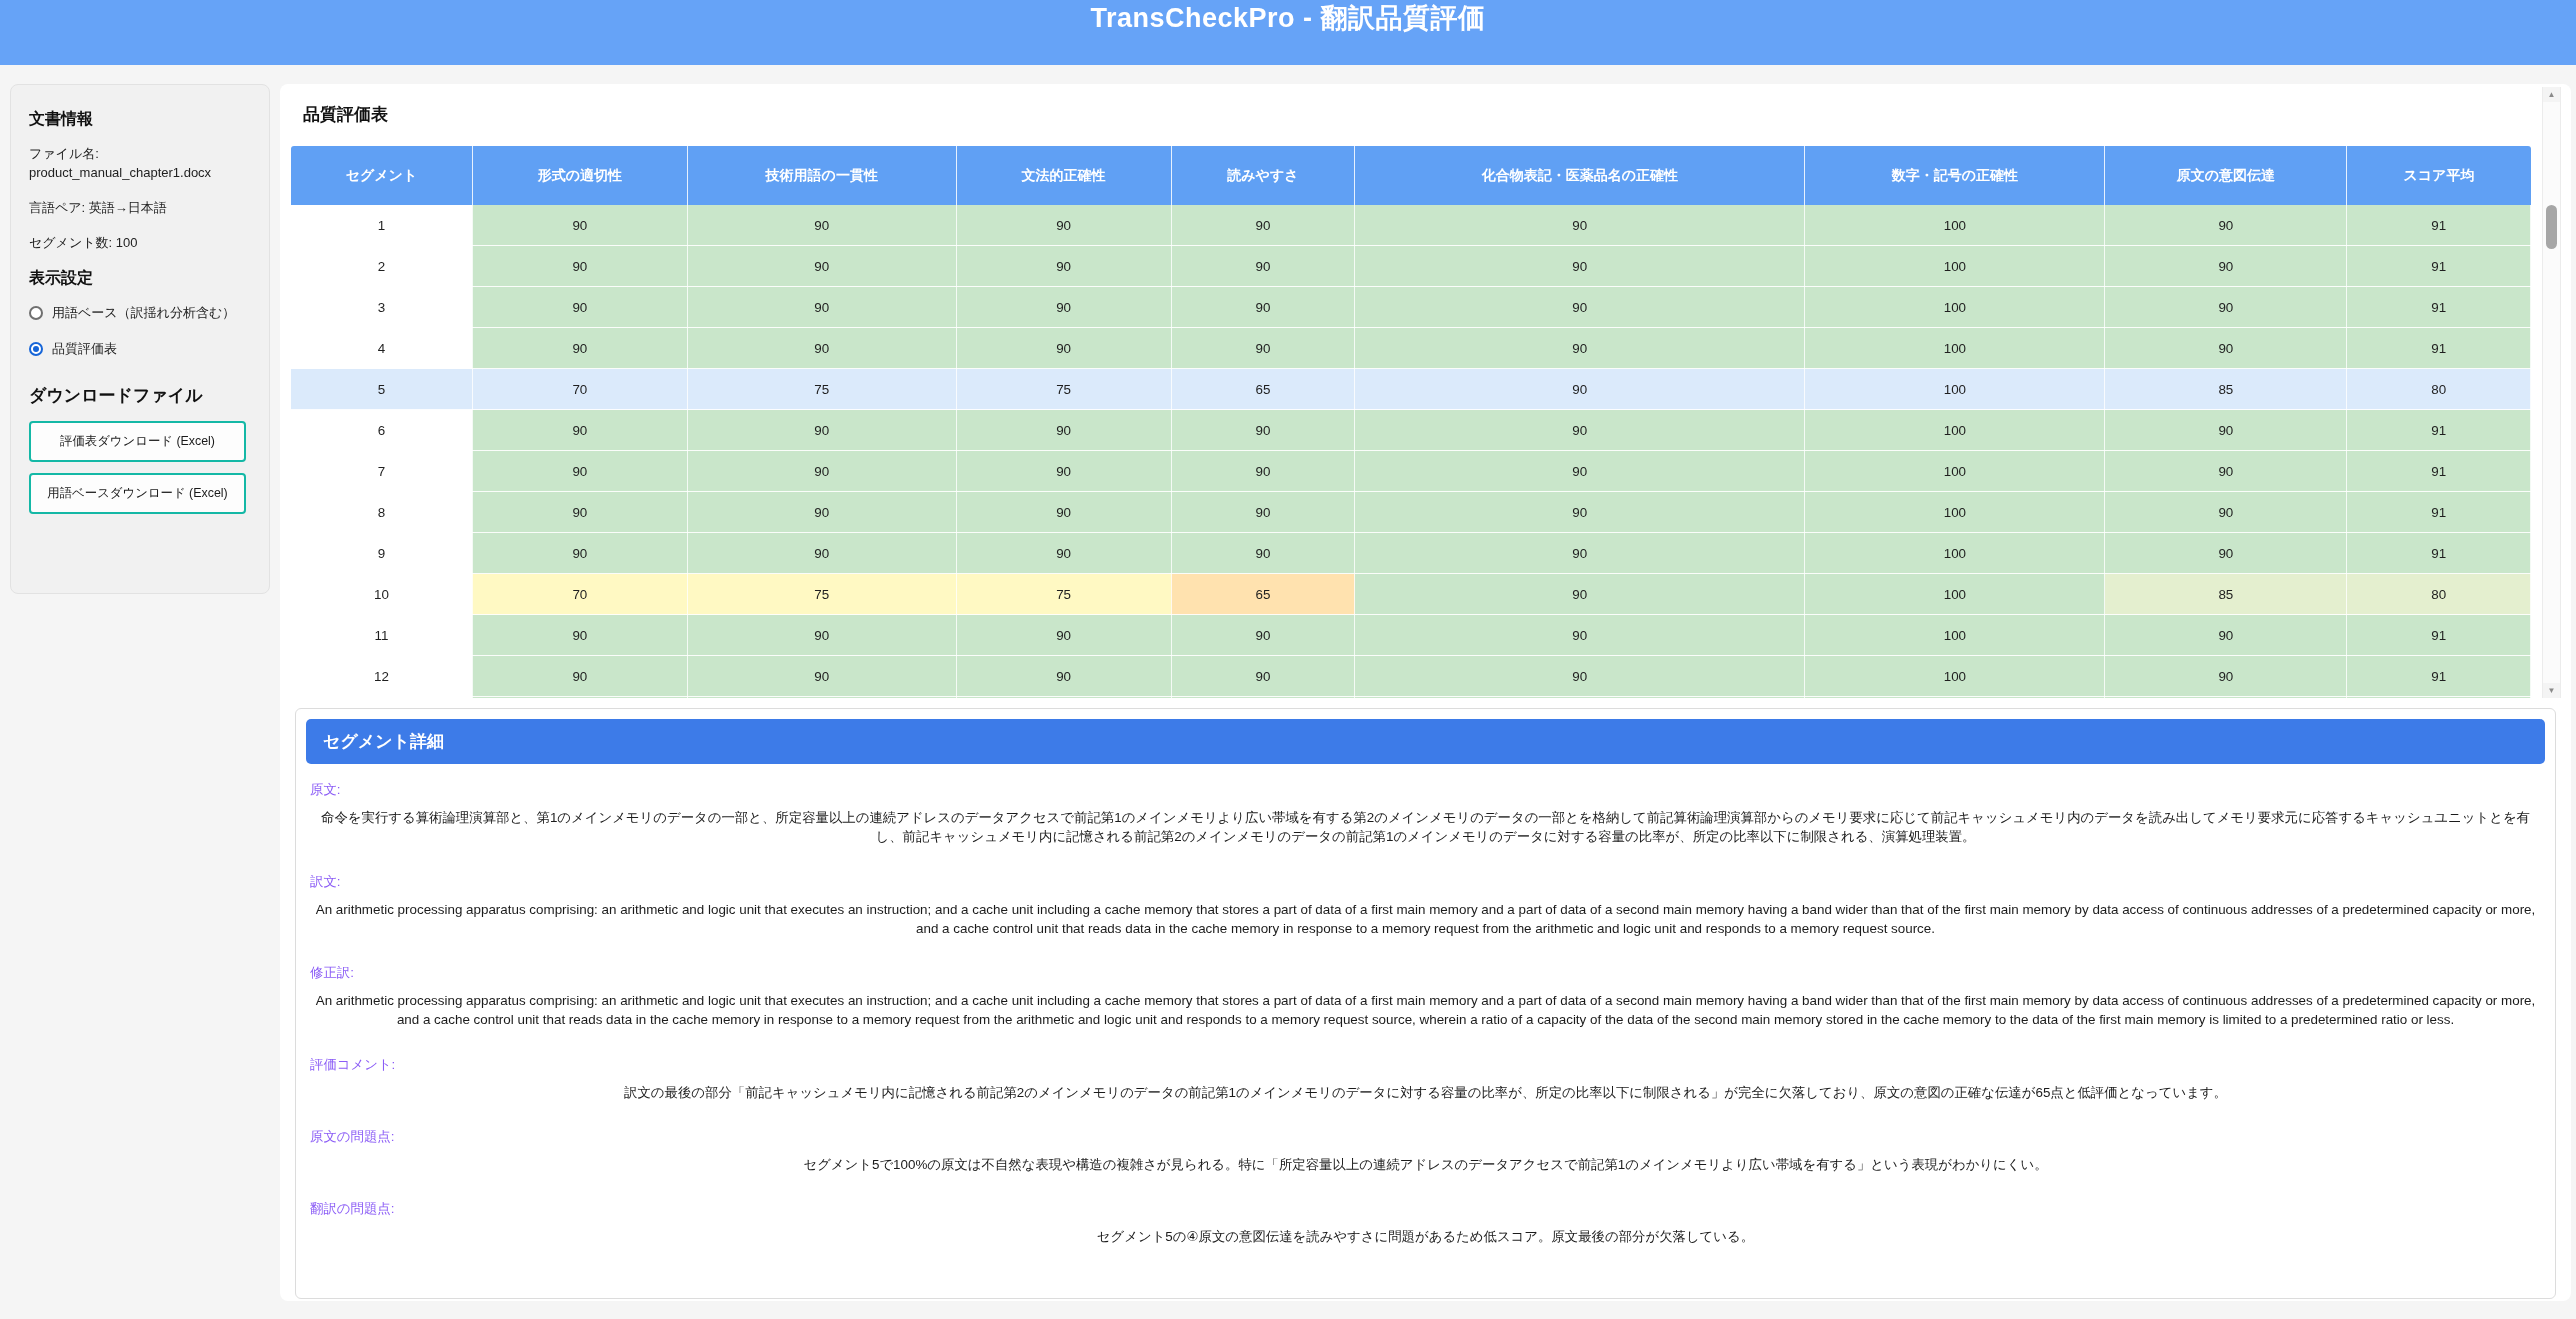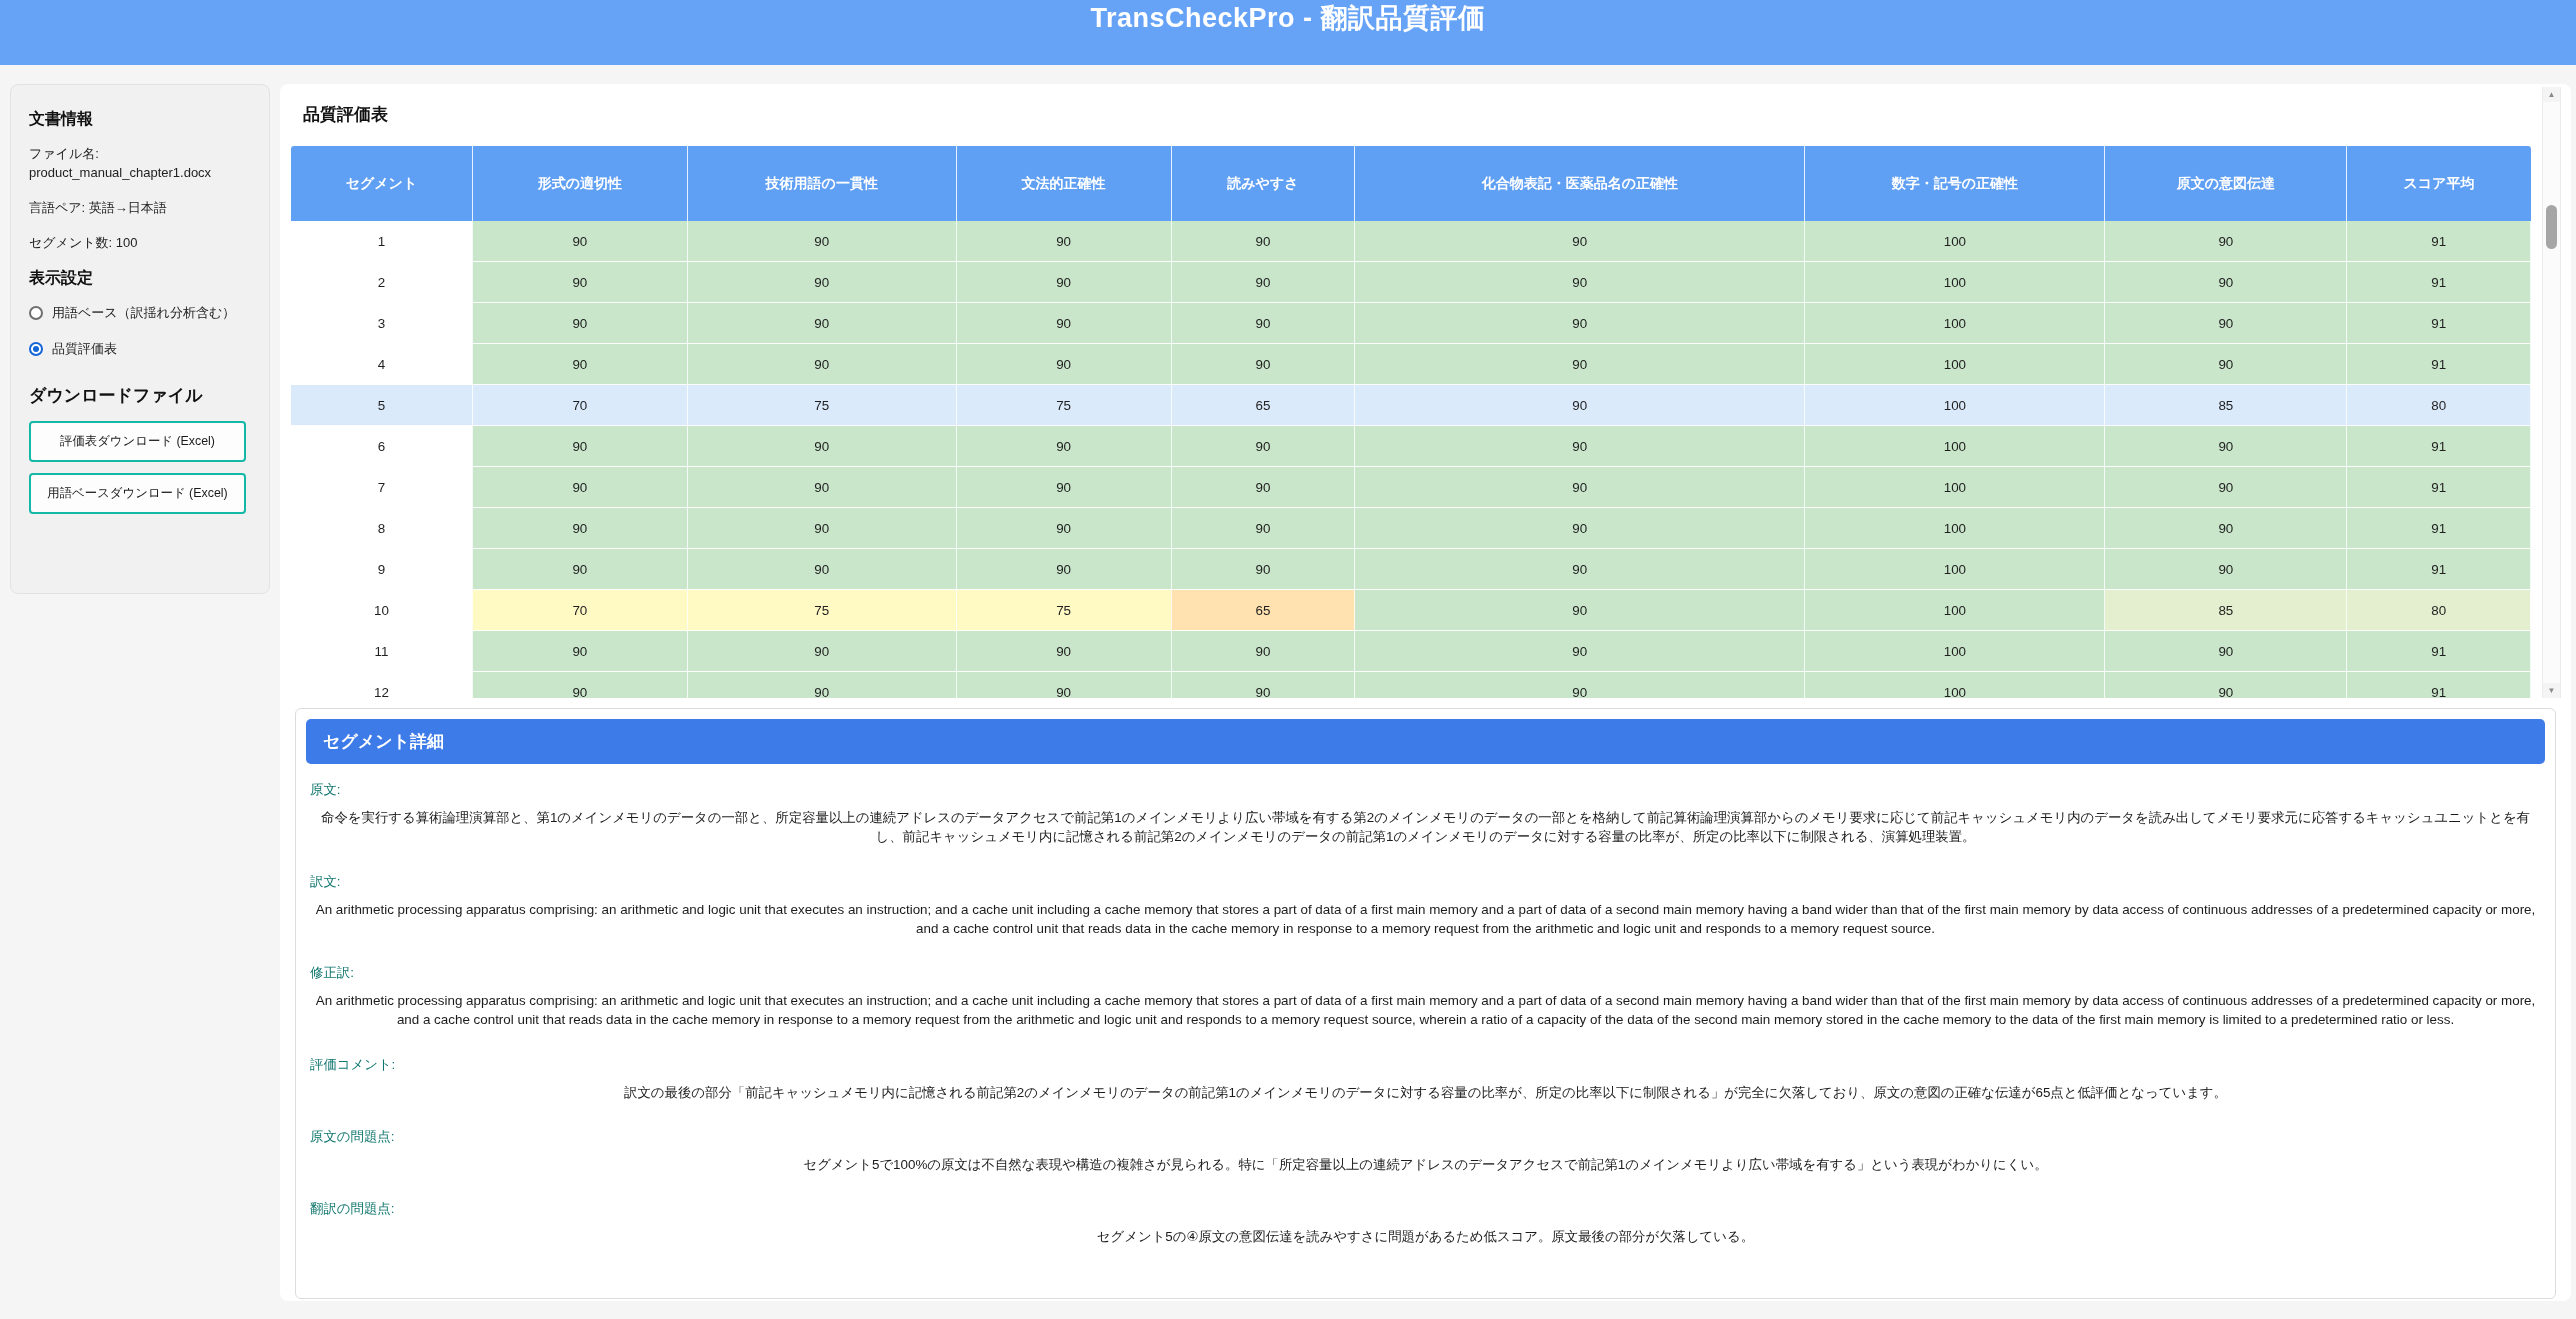--- a/index.html
+++ b/index.html
@@ -46,21 +46,21 @@
   .main-panel{
     flex:1;box-sizing:border-box;height:1217px;background:#fff;border-radius:8px;
     position:relative;
   }
   .table-region{position:relative;height:614px;box-sizing:border-box;padding:18px 40px 0 11px;}
   .table-title{font-size:17px;font-weight:bold;margin:0 0 18px 12px;line-height:26px;color:#111;}
   .table-clip{height:552px;overflow:hidden;width:2240px;}
   table.scores{border-collapse:collapse;table-layout:fixed;width:2240px;}
   table.scores th{
     background:var(--table-header-blue,#60a0f4);color:#fff;font-size:14px;font-weight:bold;
-    height:43px;border-right:1px solid rgba(255,255,255,.85);padding:16px 4px;
+    height:43px;border-right:1px solid rgba(255,255,255,.85);padding:8px 4px;
   }
   table.scores th:first-child{border-radius:3px 0 0 0;}
   table.scores th:last-child{border-right:none;border-radius:0 3px 0 0;}
   table.scores td{
     height:38px;text-align:center;font-size:13.4px;color:#1f1f1f;
     border-right:1px solid rgba(255,255,255,.8);border-bottom:1px solid rgba(255,255,255,.9);
   }
   td.c-seg{background:#fff;border-bottom:1px solid #e9e9e9;border-right:1px solid #e9e9e9;}
   td.c-green{background:var(--cell-green,#c9e6ca);}
   td.c-sel{background:var(--cell-selected-blue,#dbeafb);border-bottom:1px solid #eef5fd;}
@@ -83,21 +83,21 @@
   
   .detail-box{
     margin:10px 15px 0 15px;height:591px;box-sizing:border-box;
     border:1px solid #dcdcdc;border-radius:6px;background:#fff;overflow:hidden;
   }
   .detail-header{
     margin:10px;height:45px;border-radius:5px;background:var(--detail-header-blue,#3d7be8);
     color:#fff;font-size:17px;font-weight:bold;line-height:45px;padding-left:17px;
   }
   .fields{padding:0 14px;}
-  .f-label{font-size:13.4px;color:#0f766e;margin:26px 0 0 0;line-height:18px;}
+  .f-label{font-size:13.4px;color:#8b5cf6;margin:26px 0 0 0;line-height:18px;}
   .f-text{font-size:13.4px;color:#1b1b1b;margin:9px 0 0 0;line-height:19.3px;text-align:center;}
   .field:first-child .f-label{margin-top:17px;}
 </style>
 </head>
 <body>
 
 <header class="app-header">
   <h1>TransCheckPro - 翻訳品質評価</h1>
 </header>
 

